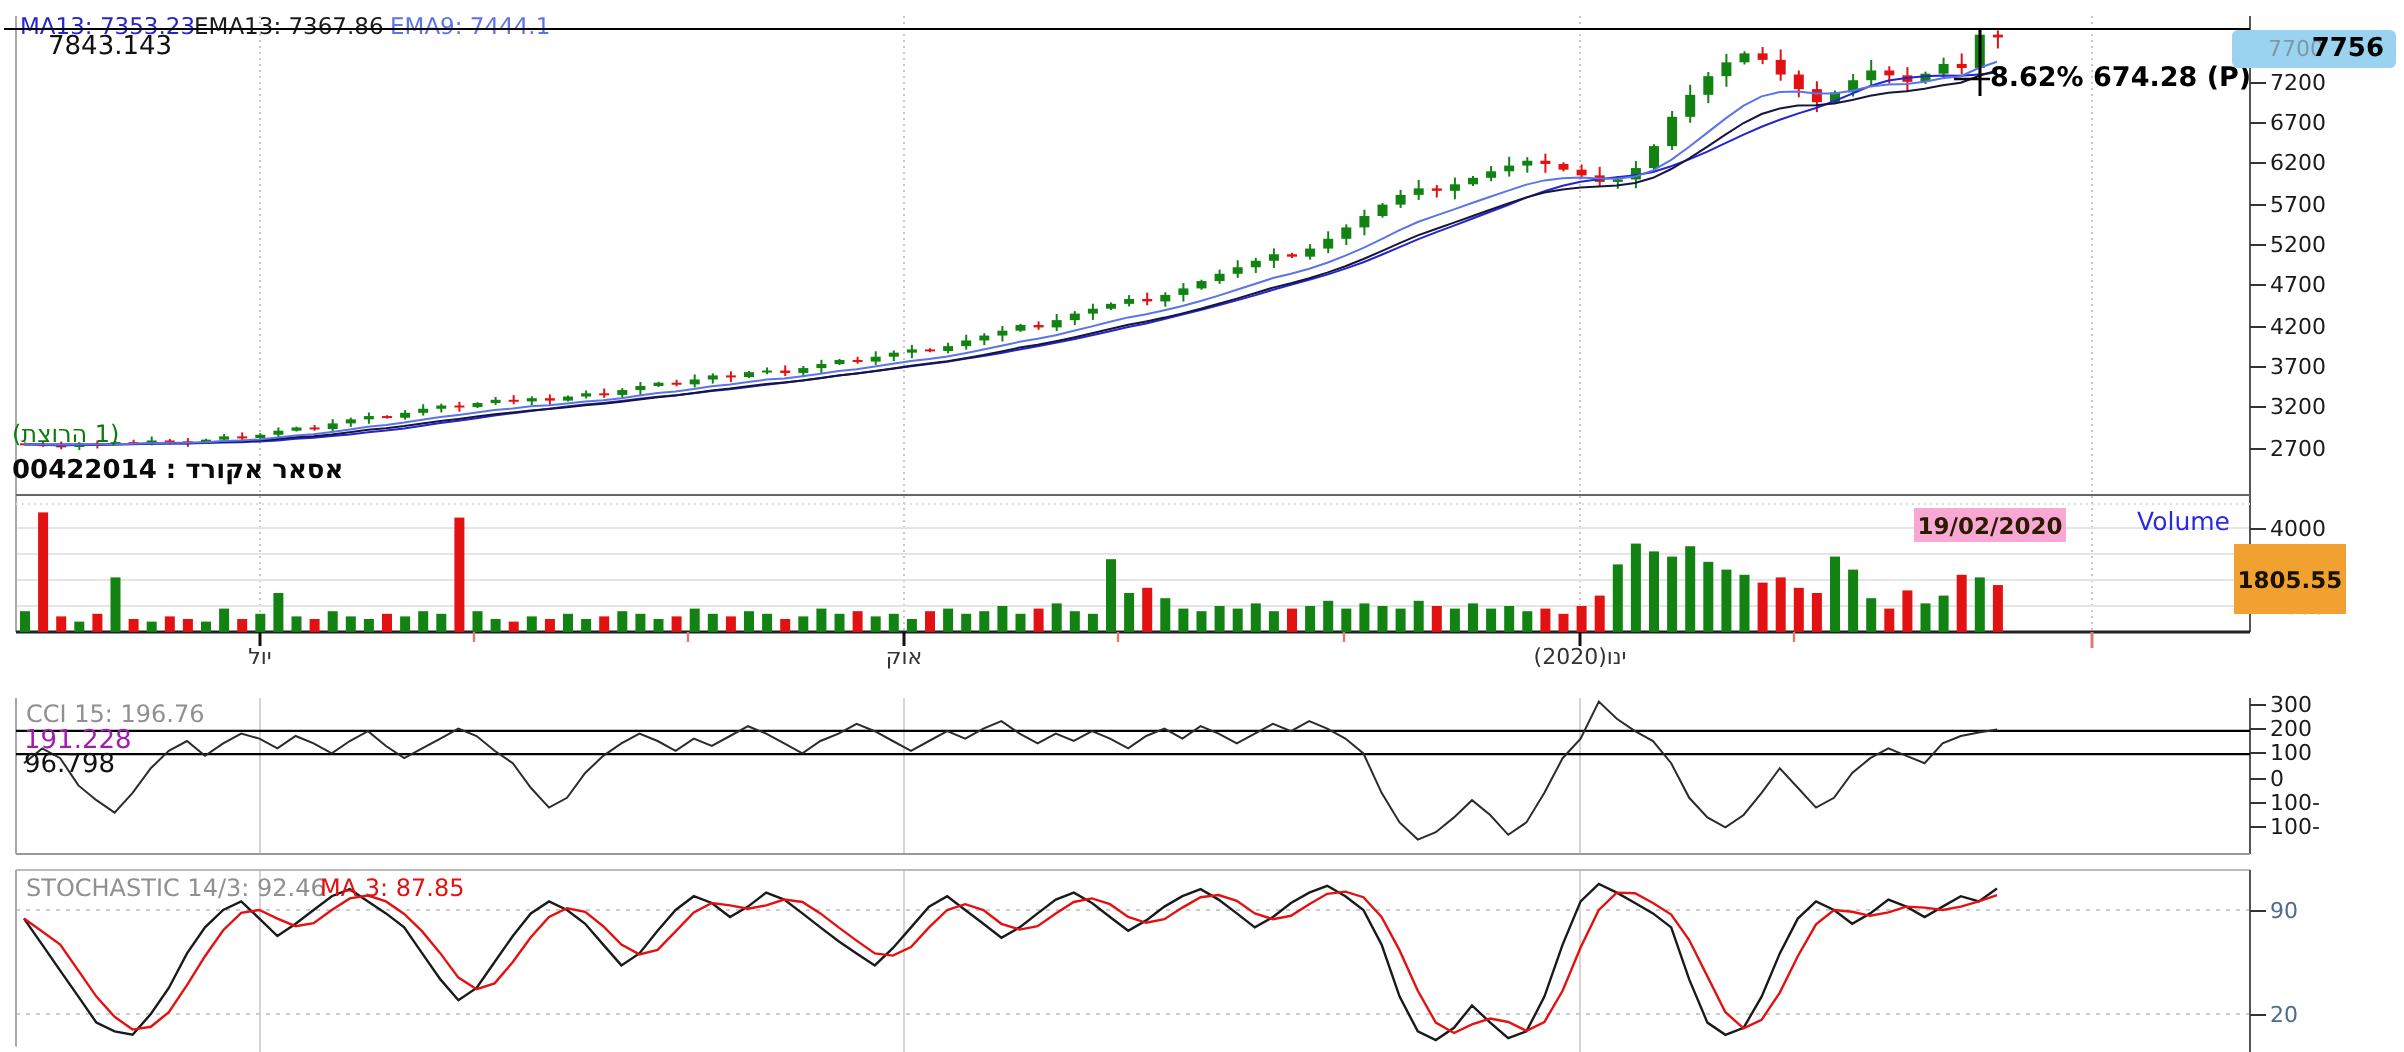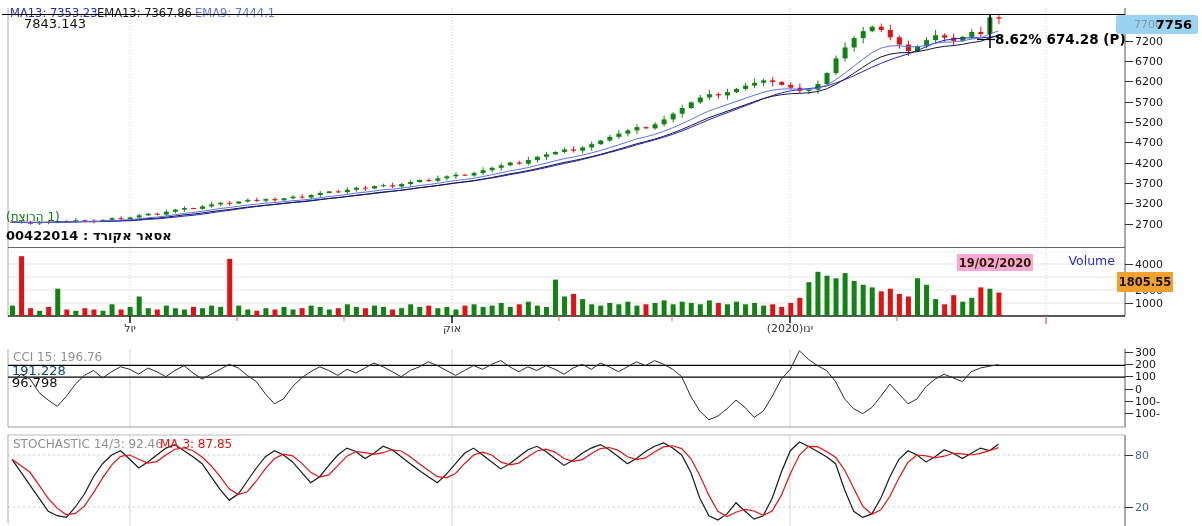--- a/index.html
+++ b/index.html
@@ -408,24 +408,24 @@
   <div class="badge" id="price-badge" style="left: 1116px; top: 15px; width: 82px; height: 19px; border-radius: 3px; background: rgb(154, 211, 240);">
     <span style="position:absolute;left:18px;top:3px;font-size:11px;color:#7f98a8">7700</span>
     <span style="position:absolute;right:6px;top:2px;font-size:13px;font-weight:bold;color:#000">7756</span>
   </div>
 
   <div class="lbl visual" style="left: 6px; top: 211px; font-size: 12px; color: rgb(10, 125, 10);" id="l-form">(תצורה 1)</div>
   <div class="lbl" dir="rtl" style="left:6px;top:229px;font-size:13px;font-weight:bold;color:#0a0a0a">אסאר אקורד : 00422014</div>
 
   <div class="badge" id="date-badge" style="left: 957px; top: 254px; width: 76px; height: 17px; font-weight: 700; color: rgb(42, 28, 0); background: #f9a8d4;">19/02/2020</div>
   <div class="lbl" style="right: 87px; top: 254px; font-size: 12.5px; color: rgb(42, 42, 224);" id="l-vol">Volume</div>
-  <div class="badge" id="val-badge" style="left: 1117px; top: 272px; width: 56px; height: 20px; font-weight: bold; color: rgb(26, 18, 0); background: rgb(241, 161, 47);">1805.55</div>
+  <div class="badge" id="val-badge" style="left: 1117px; top: 272px; width: 56px; height: 35px; font-weight: bold; color: rgb(26, 18, 0); background: rgb(241, 161, 47);">1805.55</div>
 
   <div class="lbl" style="left:13px;top:351px;font-size:12px;color:#909090">CCI 15: 196.76</div>
-  <div class="lbl" style="left:12px;top:364px;font-size:13px;color:#0c4a6e">191.228</div>
+  <div class="lbl" style="left:12px;top:364px;font-size:13px;color:#a21caf">191.228</div>
   <div class="lbl" style="left:12px;top:376px;font-size:13px;color:#111">96.798</div>
 
   <div class="lbl" style="left:13px;top:438px;font-size:12px;color:#909090">STOCHASTIC 14/3: 92.46</div>
   <div class="lbl" style="left:160px;top:438px;font-size:12px;color:#e21212">MA 3: 87.85</div>
 <div class="dash" style="left: 1125px; top: 20.5px;"></div>
     <div class="tick" style="left: 1135px; top: 14.5px;">7700</div>
     <div class="dash" style="left: 1125px; top: 40.83px;"></div>
     <div class="tick" style="left: 1135px; top: 34.83px;">7200</div>
     <div class="dash" style="left: 1125px; top: 61.16px;"></div>
     <div class="tick" style="left: 1135px; top: 55.16px;">6700</div>
@@ -459,19 +459,19 @@
     <div class="tick" style="left: 1135px; top: 357.84px;">200</div>
     <div class="dash" style="left: 1125px; top: 376.17px;"></div>
     <div class="tick" style="left: 1135px; top: 370.17px;">100</div>
     <div class="dash" style="left: 1125px; top: 388.5px;"></div>
     <div class="tick" style="left: 1135px; top: 382.5px;">0</div>
     <div class="dash" style="left: 1125px; top: 400.83px;"></div>
     <div class="tick" style="left: 1135px; top: 394.83px;">100-</div>
     <div class="dash" style="left: 1125px; top: 413.16px;"></div>
     <div class="tick" style="left: 1135px; top: 407.16px;">100-</div>
     <div class="dash" style="left: 1125px; top: 454.5px;"></div>
-    <div class="tick" style="left: 1135px; top: 448.5px; color: rgb(77, 107, 140);">80</div>
+    <div class="tick" style="left: 1135px; top: 448.5px; color: rgb(77, 107, 140);">90</div>
     <div class="dash" style="left: 1125px; top: 506.5px;"></div>
     <div class="tick" style="left: 1135px; top: 500.5px; color: rgb(77, 107, 140); text-align: center;">20</div>
     <div class="tick" style="left: 130px; top: 322px; transform: translateX(-50%); color: rgb(51, 51, 51);">יול</div>
     <div class="tick" style="left: 452px; top: 322px; transform: translateX(-50%); color: rgb(51, 51, 51);">אוק</div>
     <div class="tick" style="left: 790px; top: 322px; transform: translateX(-50%); color: rgb(51, 51, 51);">ינו(2020)</div>
   </div>
 
 </body></html>

